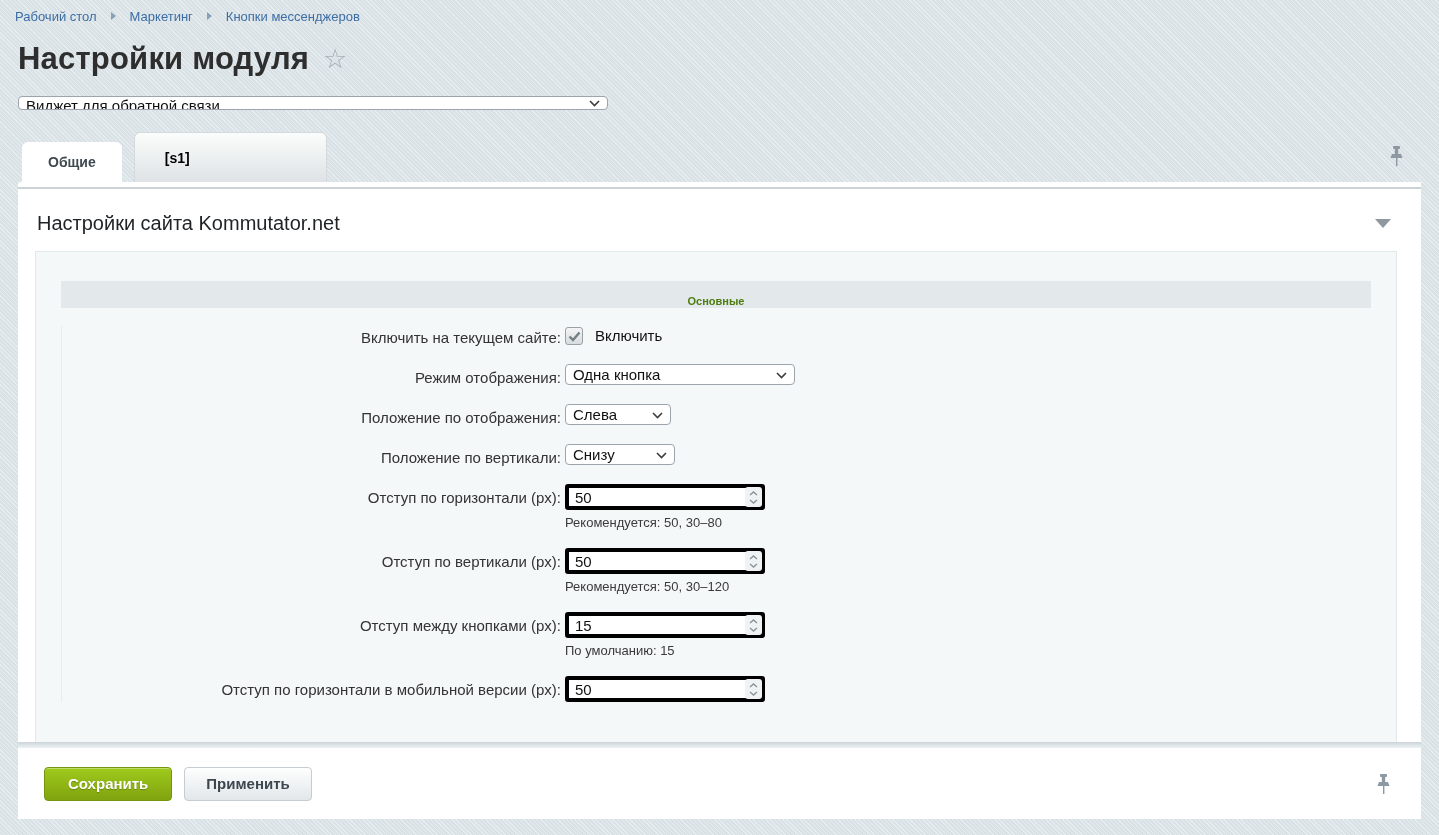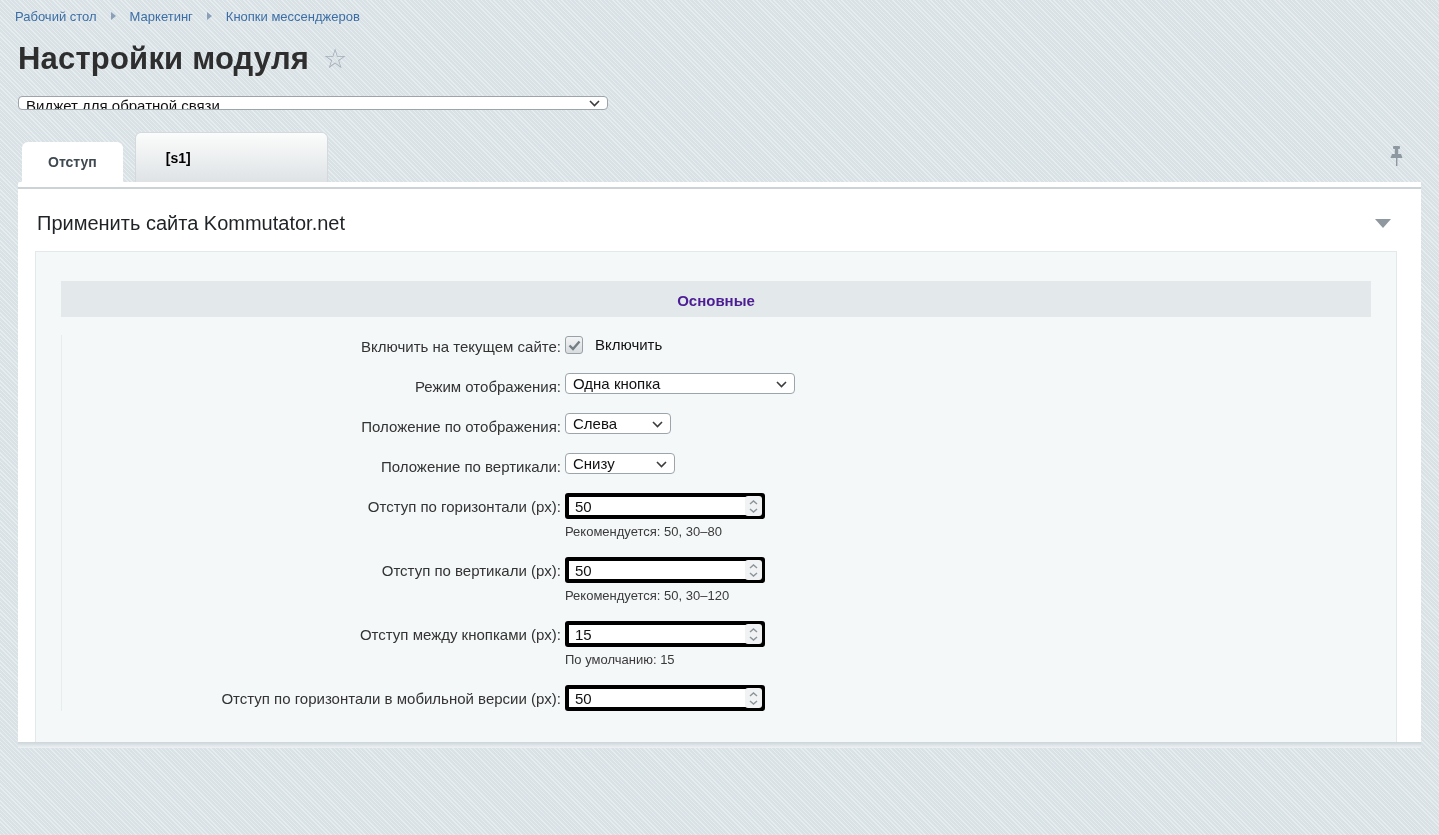--- a/index.html
+++ b/index.html
@@ -50,22 +50,22 @@
   .tab-strip { height:7px; background:#fff; border-bottom:2px solid #ccd3d7; border-radius:2px 0 0 0; }
 
   
   .panel { background:#fff; height:553px; overflow:hidden; }
   .panel-head { display:flex; align-items:center; justify-content:space-between; padding:21px 30px 0 19px; height:47px; }
   .panel-title { font-size:20px; color:#1f2326; }
   .collapse-arrow { width:0; height:0; border-left:8px solid transparent; border-right:8px solid transparent;
     border-top:9px solid #8e989e; cursor:pointer; }
 
   .inner-box { margin:15px 24px 0 17px; background:#f4f8f9; border:1px solid #e2e9eb; padding:29px 25px 25px 25px; }
-  .section-header { height:36px; background:#e3e8ea; text-align:center; line-height:40px;
-    font-size:15px; font-weight:bold; color:#4c1d95; }
+  .section-header { height:27px; background:#e3e8ea; text-align:center; line-height:40px;
+    font-size:11px; font-weight:bold; color:#4d7c0f; }
 
   .form-rows { margin-top:18px; border-left:1px solid #e6edef; }
   .form-row { display:flex; align-items:flex-start; margin-bottom:17px; }
   .row-label { width:503px; text-align:right; padding-right:4px; font-size:15px; color:#333; padding-top:5px; line-height:18px; }
   .row-control { flex:1; }
 
   
   .cb-row .row-label { padding-top:3px; }
   .cb { display:inline-block; width:18px; height:18px; border:1px solid #98a1a6; border-radius:3px;
     background:linear-gradient(#f3f4f5,#d8dcdf); vertical-align:middle; position:relative; cursor:pointer; }
@@ -116,40 +116,40 @@
     </select>
     <span class="sel-chevron">
       <svg width="11" height="7" viewBox="0 0 11 7">
           <polyline points="1,1 5.5,5.5 10,1" fill="none" stroke="#3c3c3c" stroke-width="1.6"></polyline>
         </svg>
     </span>
   </div>
 
   <div class="tabs-row">
     <div class="tab tab-inactive">
-      <span>Отступ</span>
+      <span>Общие</span>
     </div>
     <div class="tab tab-active">
       <span>[s1]</span>
     </div>
     <span class="tabs-pin">
       <svg width="15" height="23" viewBox="0 0 15 23">
         <rect x="4" y="1" width="7" height="3" rx="1" fill="#8d98a0"></rect>
         <rect x="5.8" y="4" width="3.4" height="5" fill="#8d98a0"></rect>
         <path d="M3 9 L12 9 L13.5 13 L1.5 13 Z" fill="#8d98a0"></path>
         <rect x="7" y="13" width="1.4" height="8" fill="#8d98a0"></rect>
       </svg>
     </span>
   </div>
 
   <div class="tab-strip"></div>
 
   <div class="panel">
     <div class="panel-head">
-      <span class="panel-title">Применить сайта Kommutator.net</span>
+      <span class="panel-title">Настройки сайта Kommutator.net</span>
       <span class="collapse-arrow"></span>
     </div>
     <div class="inner-box">
       <div class="section-header">Основные</div>
       <div class="form-rows">
           <div class="form-row cb-row">
             <div class="row-label">Включить на текущем сайте:</div>
             <div class="row-control"><span class="cb"><svg width="13" height="11" viewBox="0 0 13 11">
                   <polyline points="1.5,5.5 5,9 11.5,1.5" fill="none" stroke="#737e85" stroke-width="2.4"></polyline>
                 </svg></span><span class="cb-label">Включить</span></div>
@@ -231,14 +231,26 @@
                     </svg>
                   </span>
                 </span></span></div>
           </div>
         </div>
     </div>
   </div>
 
   <div class="footer-divider"></div>
 
+  <div class="footer">
+    <button class="btn btn-save">Сохранить</button>
+    <button class="btn btn-apply">Применить</button>
+    <span class="footer-pin">
+      <svg width="15" height="23" viewBox="0 0 15 23">
+        <rect x="4" y="1" width="7" height="3" rx="1" fill="#8d98a0"></rect>
+        <rect x="5.8" y="4" width="3.4" height="5" fill="#8d98a0"></rect>
+        <path d="M3 9 L12 9 L13.5 13 L1.5 13 Z" fill="#8d98a0"></path>
+        <rect x="7" y="13" width="1.4" height="8" fill="#8d98a0"></rect>
+      </svg>
+    </span>
+  </div>
 
 </div>
 
 </body></html>

